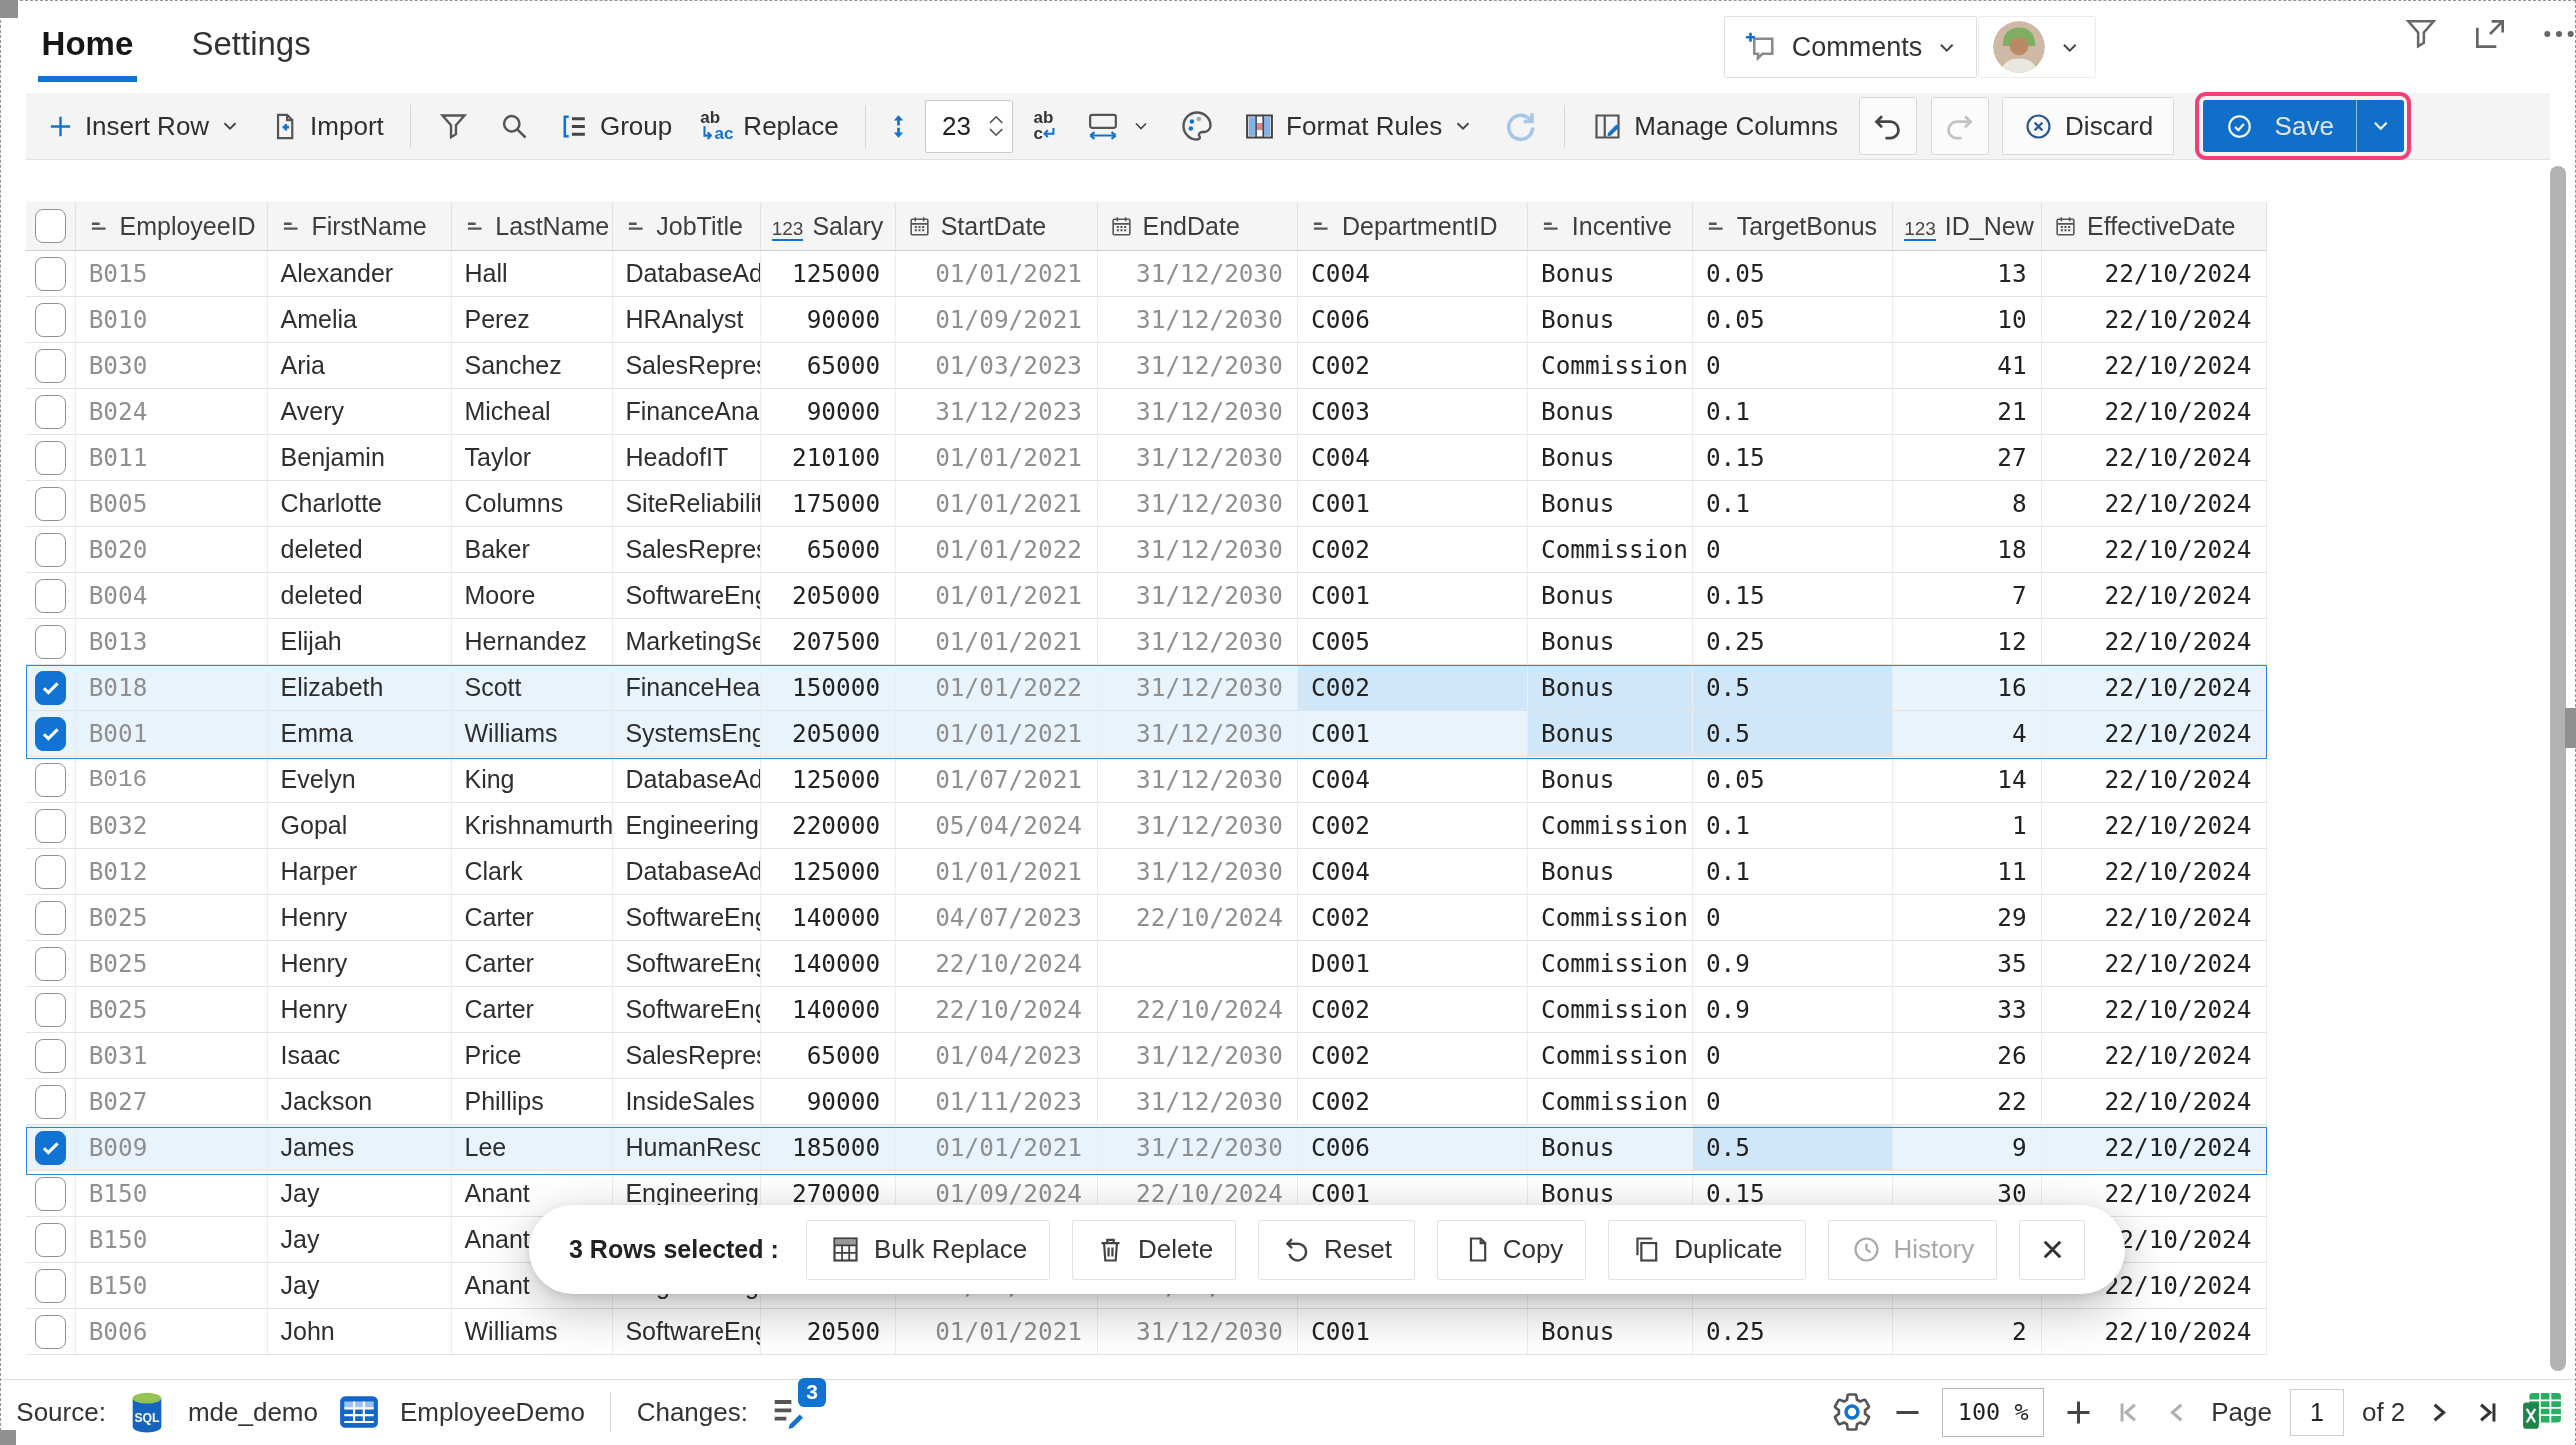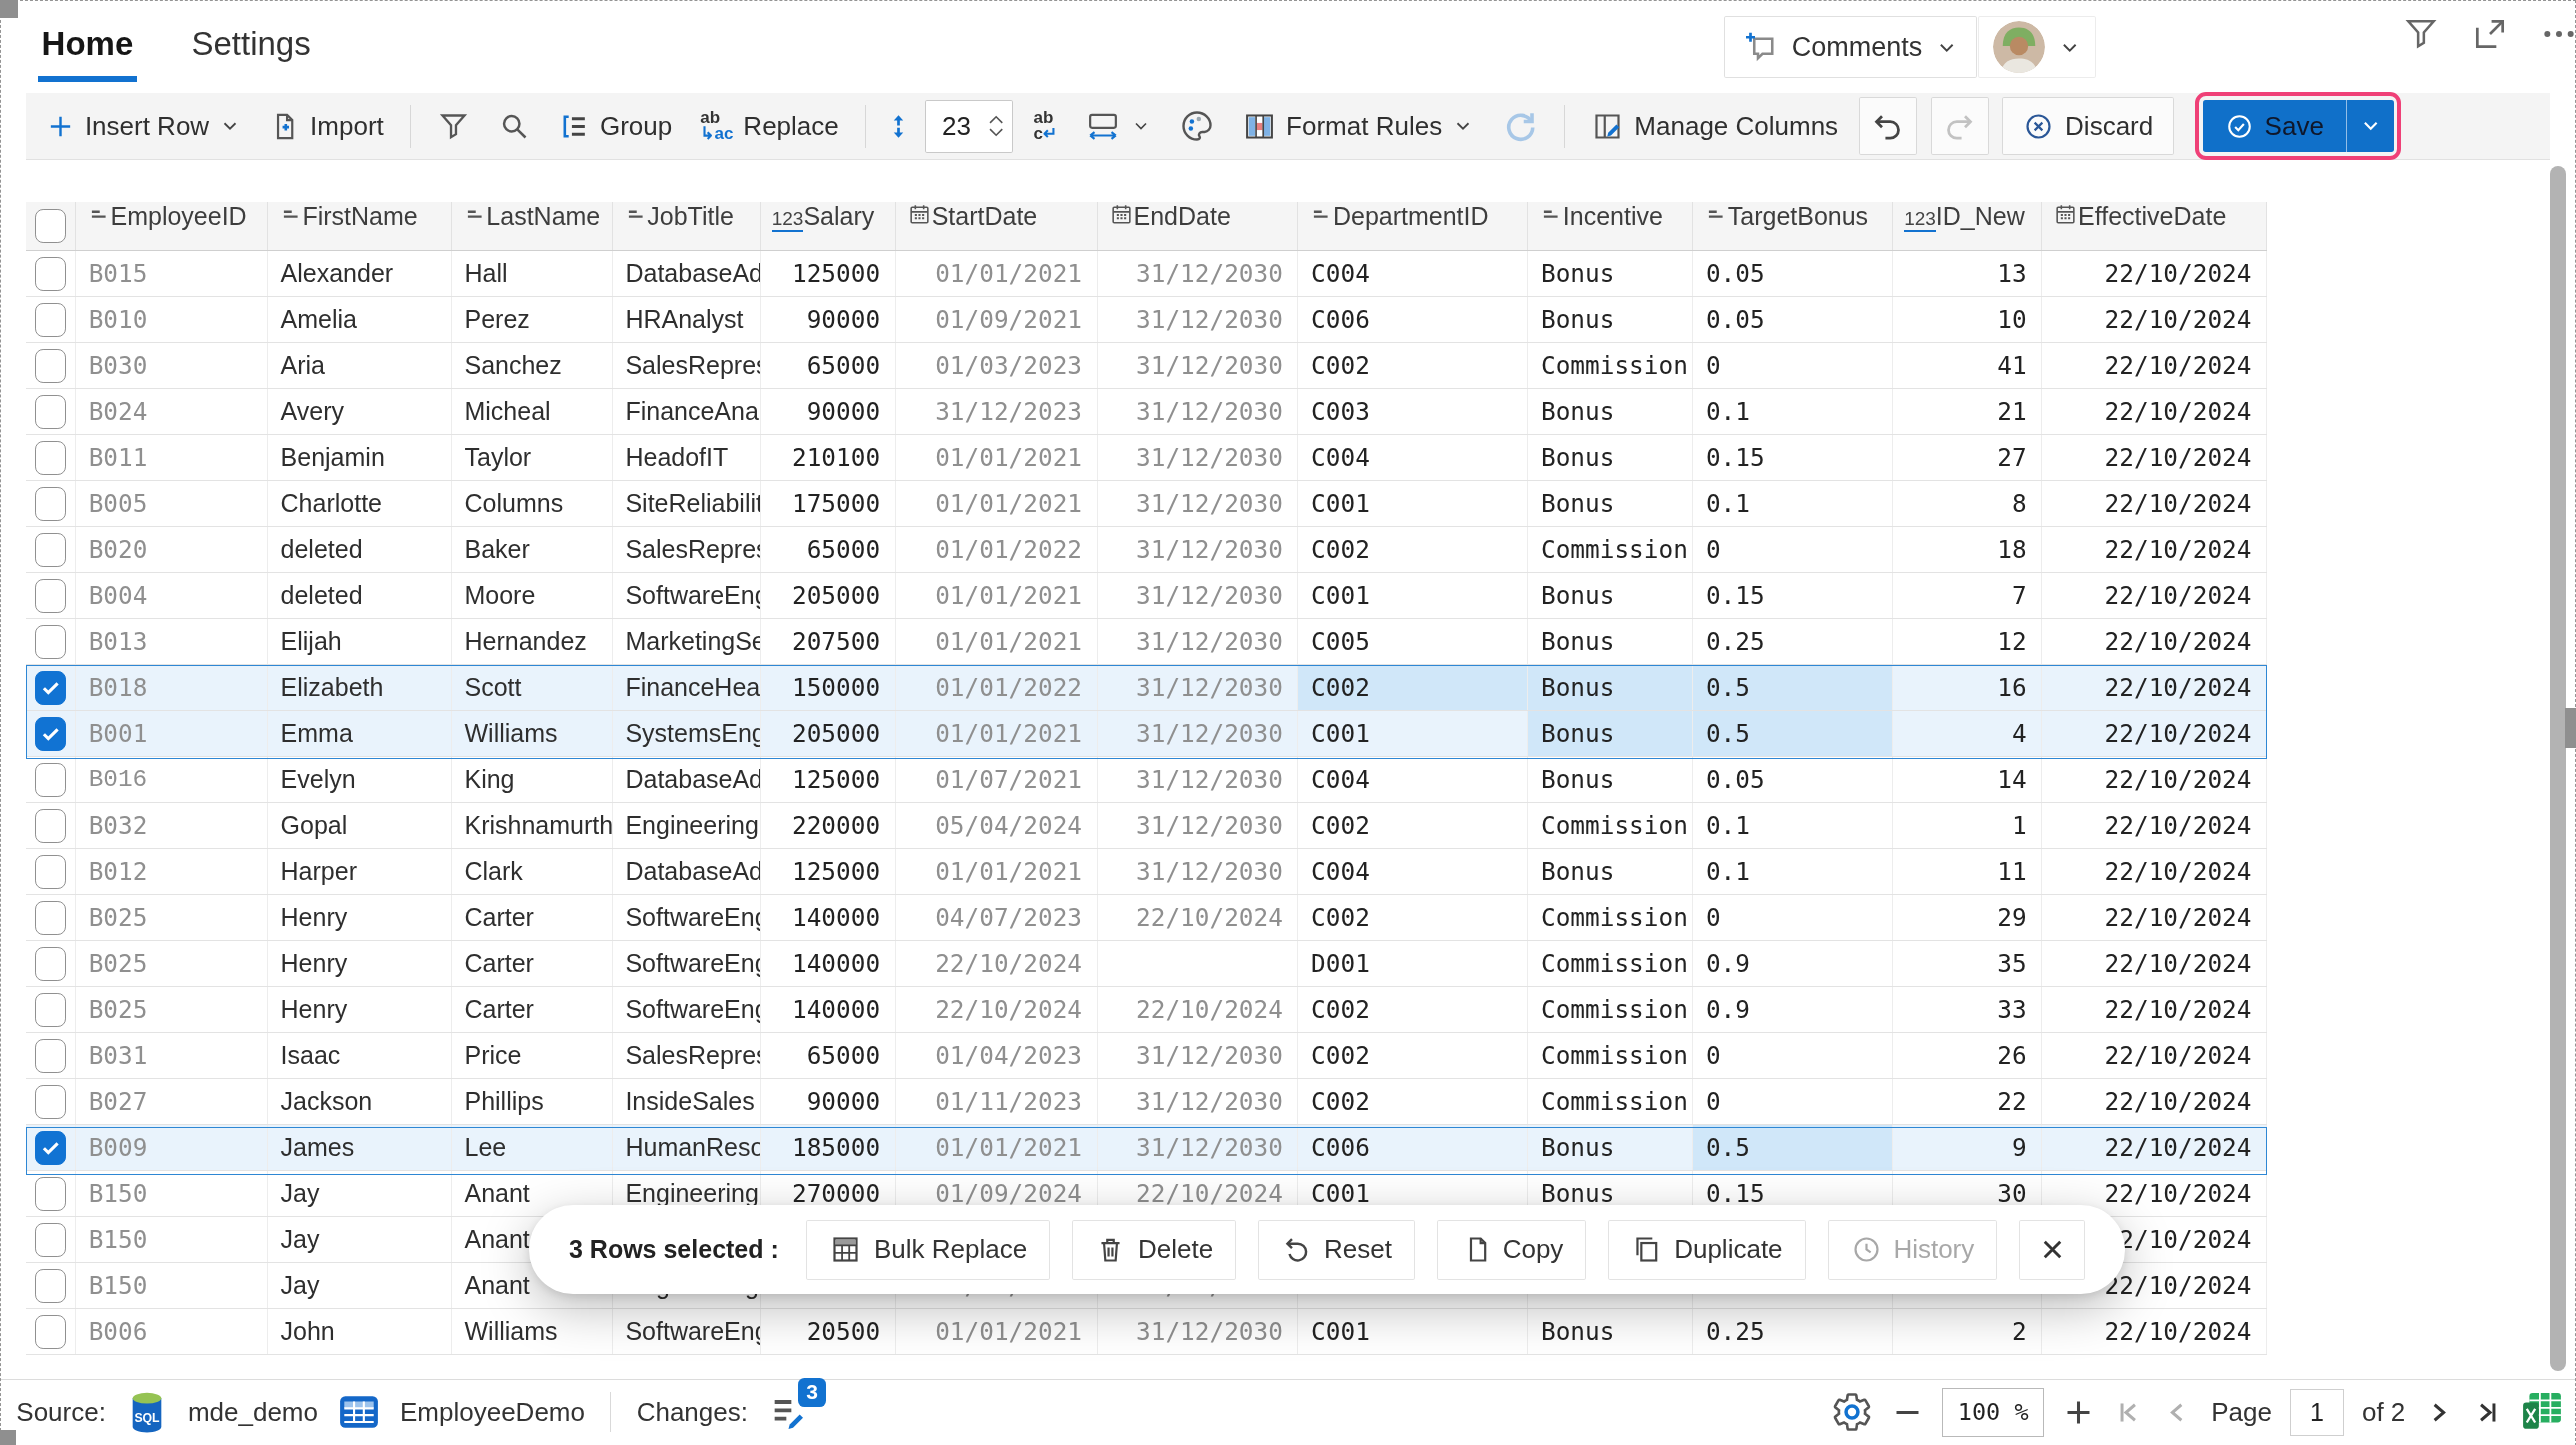--- a/index.html
+++ b/index.html
@@ -34,27 +34,27 @@
   .tsep{width:0.9px;height:43px;background:#d7d7d7;margin:0 5.4px}
   .iconbox{width:56px;height:56px;display:flex;align-items:center;justify-content:center;border:0.9px solid #d9d9d9;background:#fbfbfb;border-radius:1.8px}
   .numbox{display:flex;align-items:center;background:#fff;border:0.9px solid #c9c9c9;height:51px;border-radius:1.8px}
   .numbox input{width:56px;border:0;outline:0;font-size:26px;text-align:center;font-family:"Liberation Sans",sans-serif;color:#222;background:transparent}
   .spin{display:flex;flex-direction:column;justify-content:center;gap:1.8px;padding:0 7.2px 0 1.8px}
   .txticon{display:flex;flex-direction:column;line-height:.92;font-size:17px;font-weight:700;color:#333;letter-spacing:0}
   .txticon .blue{color:#1272d0}
   .discard-btn{display:flex;align-items:center;gap:11px;height:56px;padding:0 20px;border:0.9px solid #d9d9d9;background:#fbfbfb;border-radius:1.8px}
   .save-wrap{border:4.5px solid #ef4077;border-radius:11px;padding:3.6px;display:flex;margin-left:7.2px;background:transparent}
   .save-btn{display:flex;height:52px;border-radius:2.7px;overflow:hidden}
-  .save-main{display:flex;align-items:center;gap:11px;background:#1070c9;color:#0f172a;padding:8px 22px;font-size:26px}
+  .save-main{display:flex;align-items:center;gap:21px;background:#1070c9;color:#e5e5e5;padding:8px 22px;font-size:26px}
   .save-chev{width:47px;background:#1070c9;border-left:0.9px solid rgba(255,255,255,.55);display:flex;align-items:center;justify-content:center}
 
   
   .grid{position:absolute;left:26px;top:202px;width:2241px;z-index:1}
   .hrow{display:flex;height:49px;background:#f5f5f5;border-bottom:0.9px solid #cfcfcf;box-sizing:border-box}
-  .hcell{display:flex;align-items:flex-start;padding-left:11px;border-right:0.9px solid #e2e2e2;box-sizing:border-box;
+  .hcell{display:flex;align-items:center;gap:9px;padding-left:11px;border-right:0.9px solid #e2e2e2;box-sizing:border-box;
     font-size:25px;color:#3d3d3d;overflow:hidden;white-space:nowrap}
   .hcb{width:50px;display:flex;align-items:center;justify-content:center;border-right:0.9px solid #e2e2e2;box-sizing:border-box}
   .t123{font-size:19px;color:#444;border-bottom:2.7px solid #1272d0;line-height:1.05;padding-bottom:0.9px}
   .trow{display:flex;height:46px;border-bottom:0.9px solid #e3e3e3;background:#fff;box-sizing:border-box}
   .trow.selected{background:#e9f3fc}
   .cbcell{width:50px;display:flex;align-items:center;justify-content:center;border-right:0.9px solid #ededed;box-sizing:border-box}
   .cell{height:45px;line-height:45px;box-sizing:border-box;border-right:0.9px solid #ededed;overflow:hidden;white-space:nowrap;
     padding:0 12.7px;font-size:25px;color:#2e2e2e}
   .cell.mono{font-family:"DejaVu Sans Mono",monospace;font-size:24.4px;color:#222}
   .cell.grey{color:#8f8f8f}

